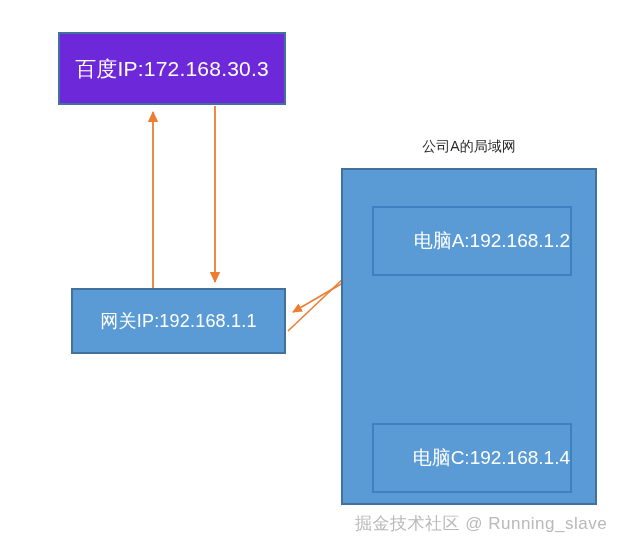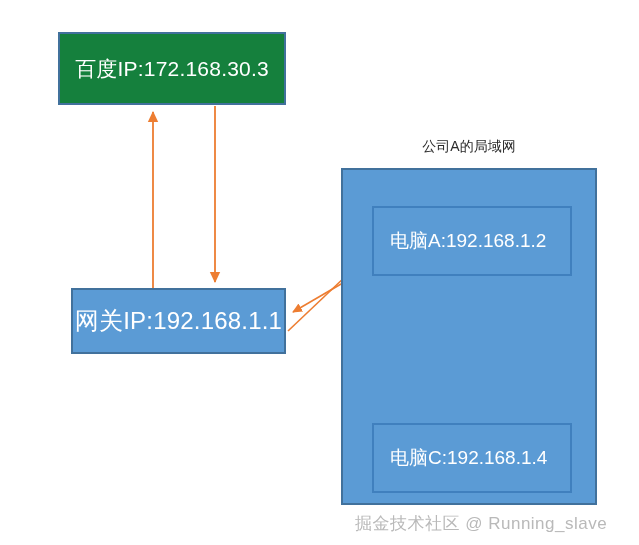--- a/index.html
+++ b/index.html
@@ -24,33 +24,33 @@
     color: #ffffff;
     letter-spacing: 0.2px;
     white-space: nowrap;
   }
   
   #baidu-node {
     left: 58px;
     top: 32px;
     width: 228px;
     height: 73px;
-    background: #15803d;
+    background: #6d28d9;
     border: 2px solid #41719C;
     font-size: 21px;
   }
   
   #gateway-node {
     left: 71px;
     top: 288px;
     width: 215px;
     height: 66px;
     background: #5B9BD5;
     border: 2px solid #41719C;
-    font-size: 24px;
+    font-size: 18px;
   }
   
   #lan-container {
     position: absolute;
     left: 341px;
     top: 168px;
     width: 256px;
     height: 337px;
     box-sizing: border-box;
     background: #5B9BD5;
@@ -69,25 +69,24 @@
   .pc-node {
     position: absolute;
     box-sizing: border-box;
     left: 29px;
     width: 200px;
     height: 70px;
     background: #5B9BD5;
     border: 2px solid #4080BE;
     display: flex;
     align-items: center;
-    justify-content: flex-start;
+    justify-content: flex-end;
     color: #ffffff;
     font-size: 19px;
     white-space: nowrap;
-    padding-left: 16px;
   }
   #pc-a { top: 36px; }
   #pc-b { top: 134px; }
   #pc-c { top: 233px; margin-top: 20px; }
 
   #edges {
     position: absolute;
     left: 0;
     top: 0;
     width: 639px;

